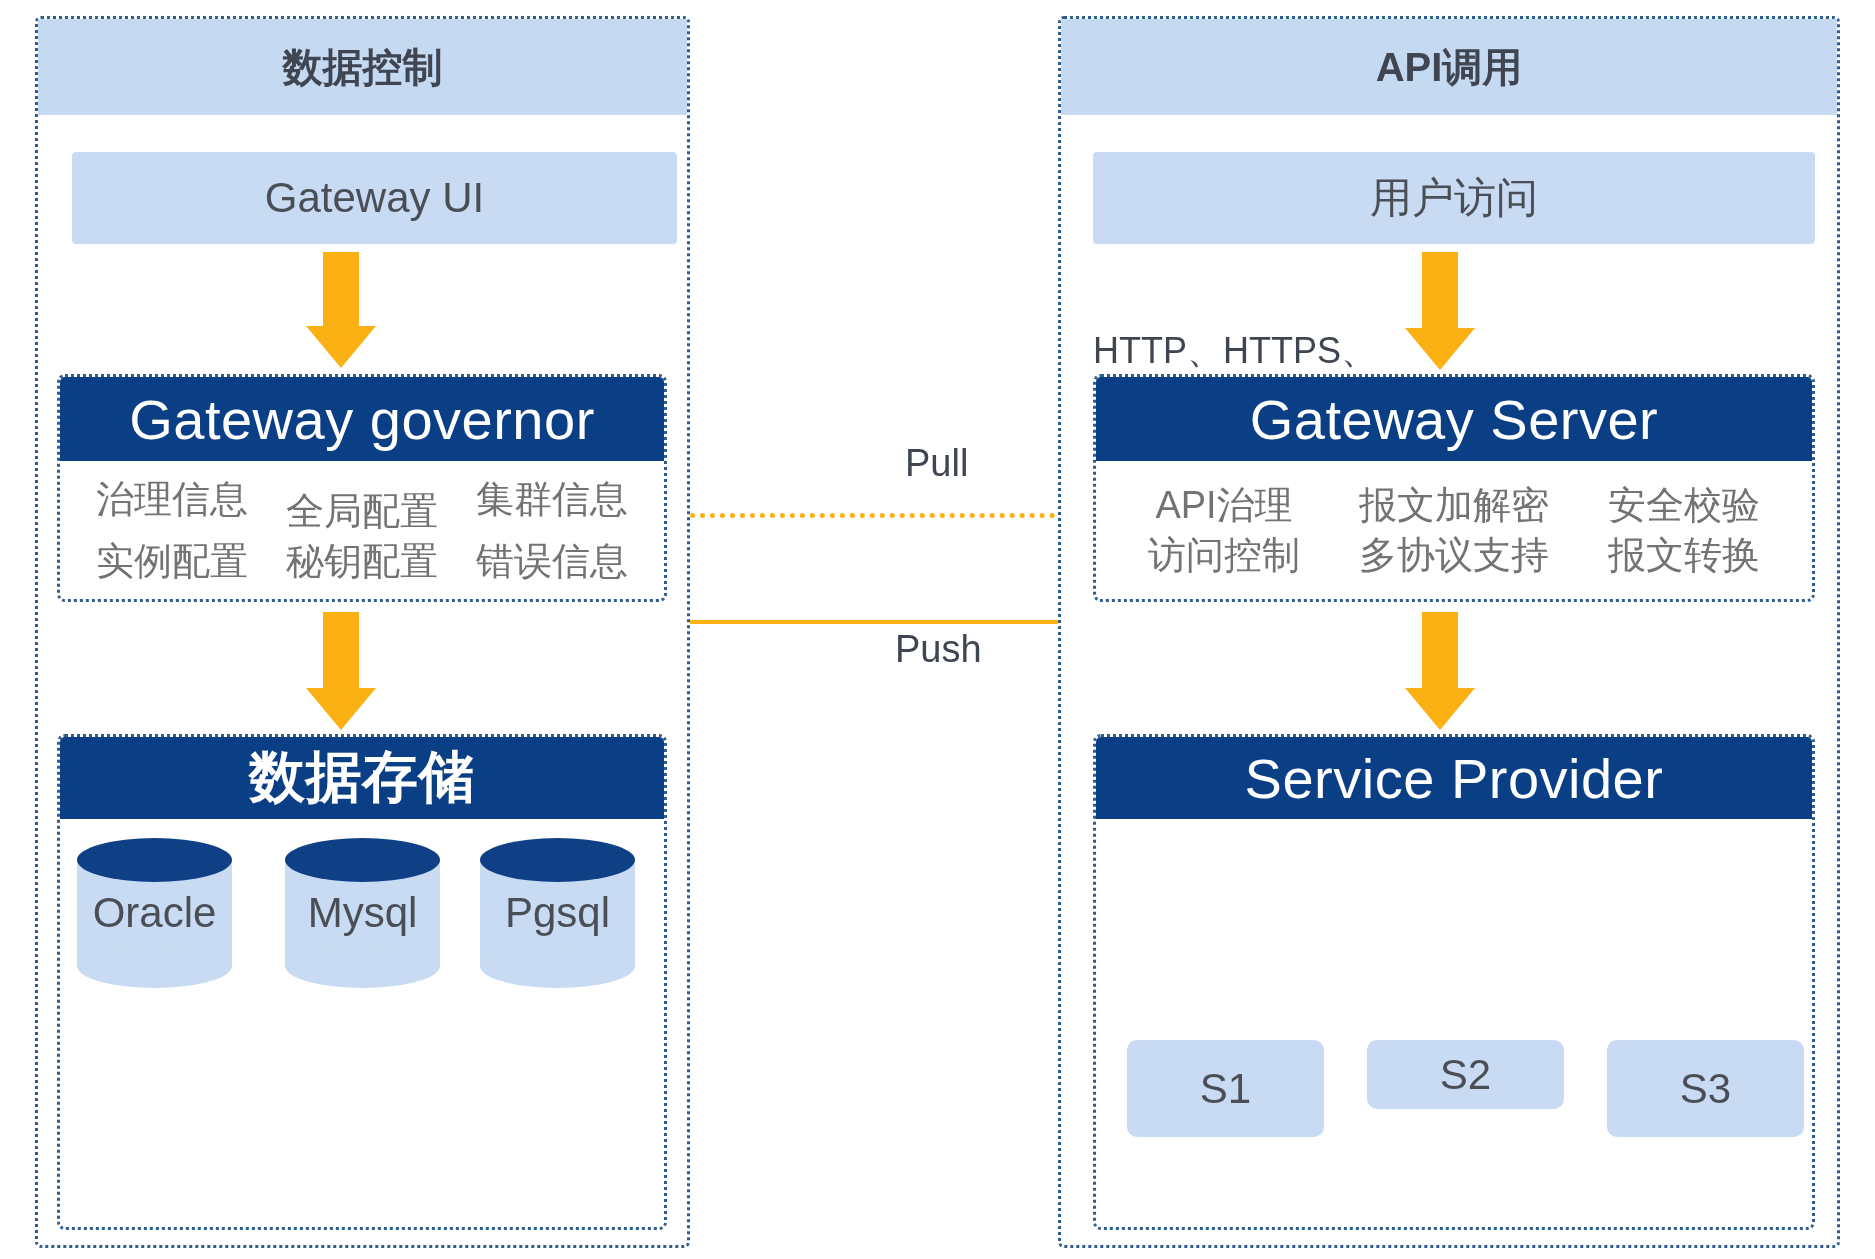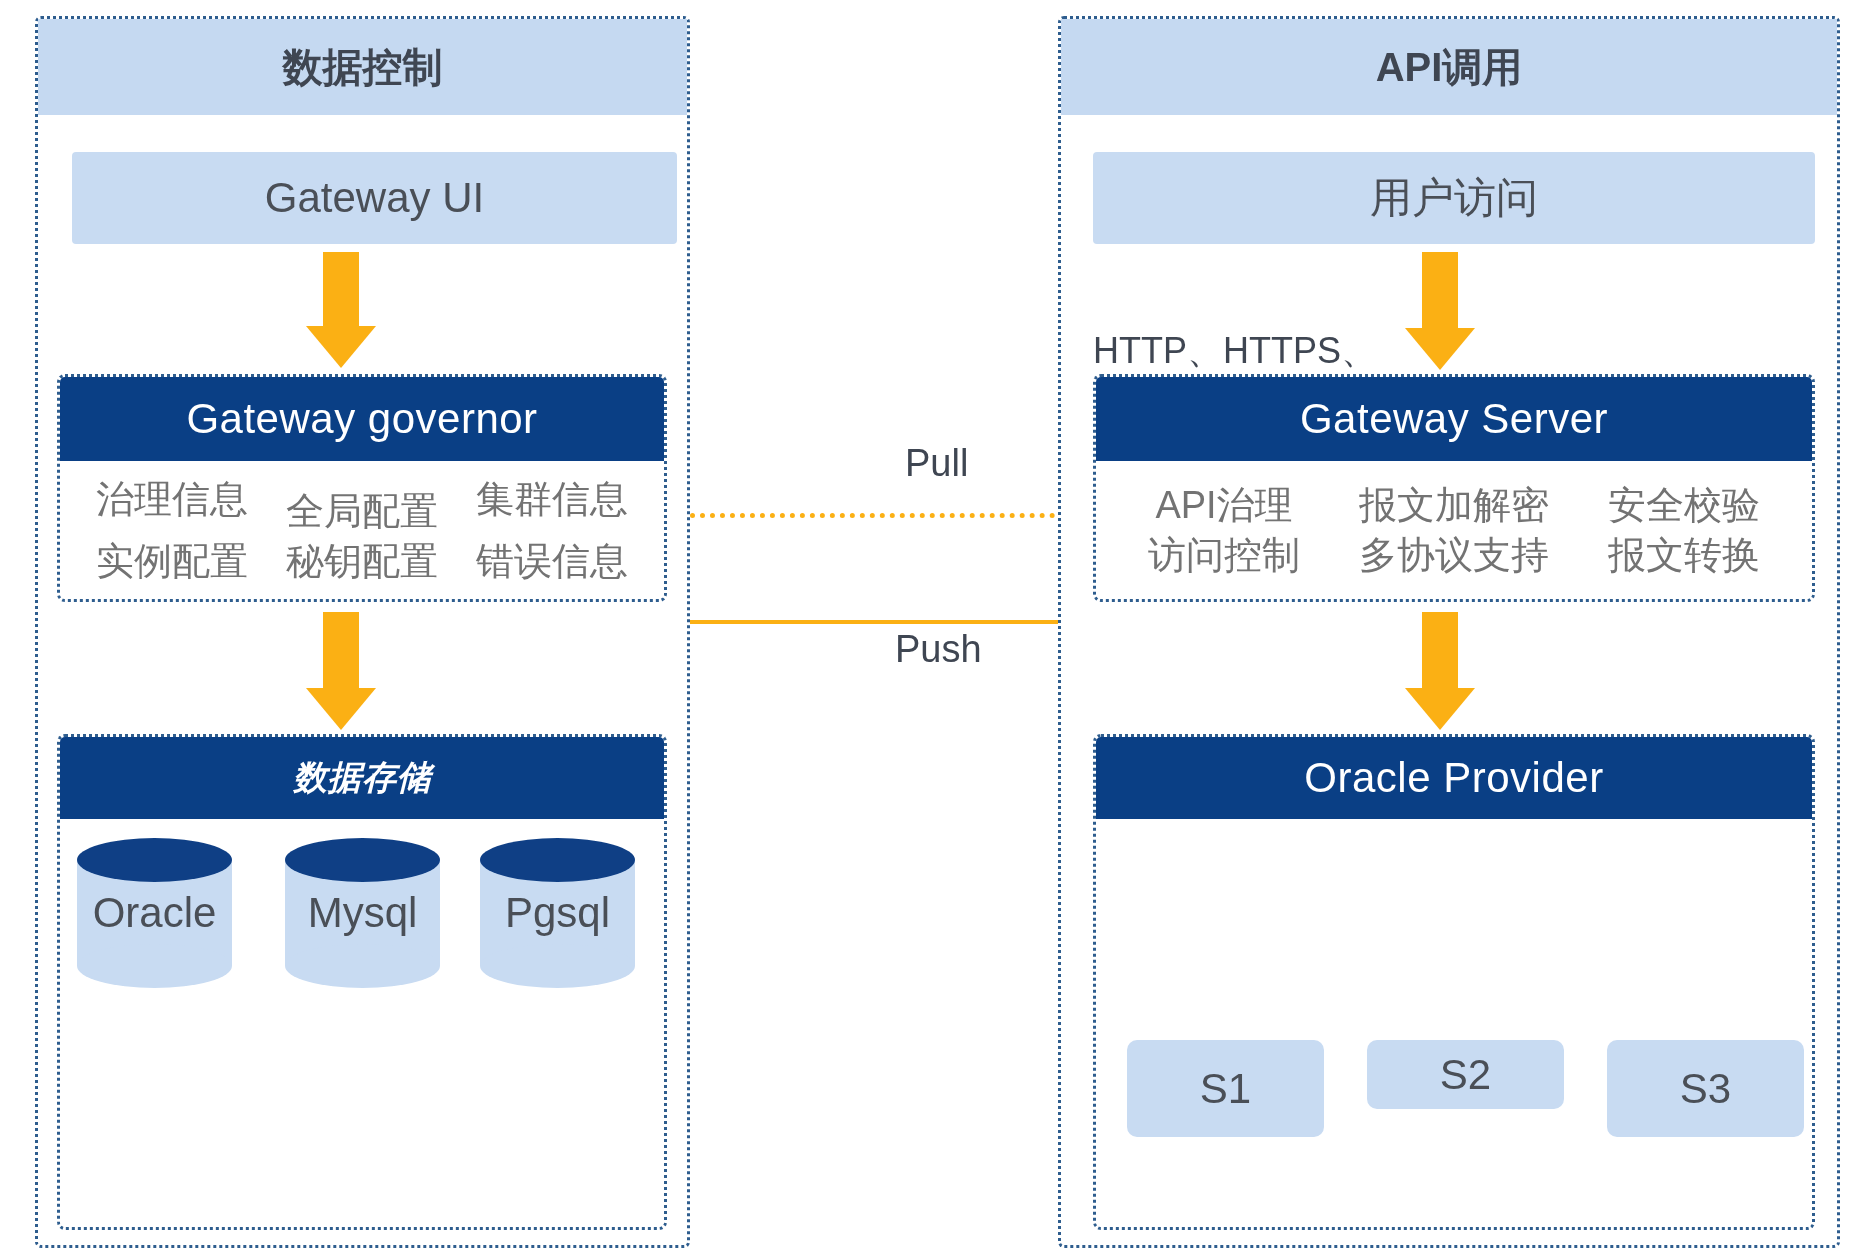--- a/index.html
+++ b/index.html
@@ -44,24 +44,24 @@
     border:3px dotted #2e5d8e;
     border-radius:8px;
     box-sizing:border-box;
     background:#ffffff;
     overflow:hidden;
   }
   .compbox .cap{
     background:#0a3f85;
     color:#ffffff;
     display:flex;align-items:center;justify-content:center;
-    font-size:42px;font-weight:500;
+    font-size:56px;font-weight:500;
     letter-spacing:.5px;
   }
-  .compbox .cap.cn{font-weight:bold;font-size:34px;font-style:italic;}
+  .compbox .cap.cn{font-weight:bold;font-size:56px;}
   .compbox .body{
     background:#ffffff;
     display:flex;flex-direction:column;align-items:center;justify-content:center;
   }
   .featrow{
     display:flex;flex-direction:row;justify-content:center;
     font-size:38px;color:#737373;line-height:1.22;
   }
   .featrow span{display:inline-block;text-align:center;}
 
@@ -226,21 +226,21 @@
     <div>HTTP、HTTPS、</div>
     <div>TCP、RPC</div>
   </div>
 
   <div class="arrow-down" style="left:1405px;top:612px;width:70px;height:118px;">
     <div class="shaft" style="width:36px;height:80px;"></div>
     <div class="head"></div>
   </div>
 
   <div class="compbox" id="service-provider" style="left:1093px;top:734px;width:722px;height:496px;">
-    <div class="cap" style="height:82px;">Oracle Provider</div>
+    <div class="cap" style="height:82px;">Service Provider</div>
     <div class="body" style="height:414px;"></div>
   </div>
 
   <div class="lightbox" style="left:1127px;top:1040px;width:197px;height:97px;border-radius:10px;">S1</div>
   <div class="lightbox" style="left:1367px;top:1040px;width:197px;height:69px;border-radius:10px;">S2</div>
   <div class="lightbox" style="left:1607px;top:1040px;width:197px;height:97px;border-radius:10px;">S3</div>
 
 </div>
 
 </body></html>

